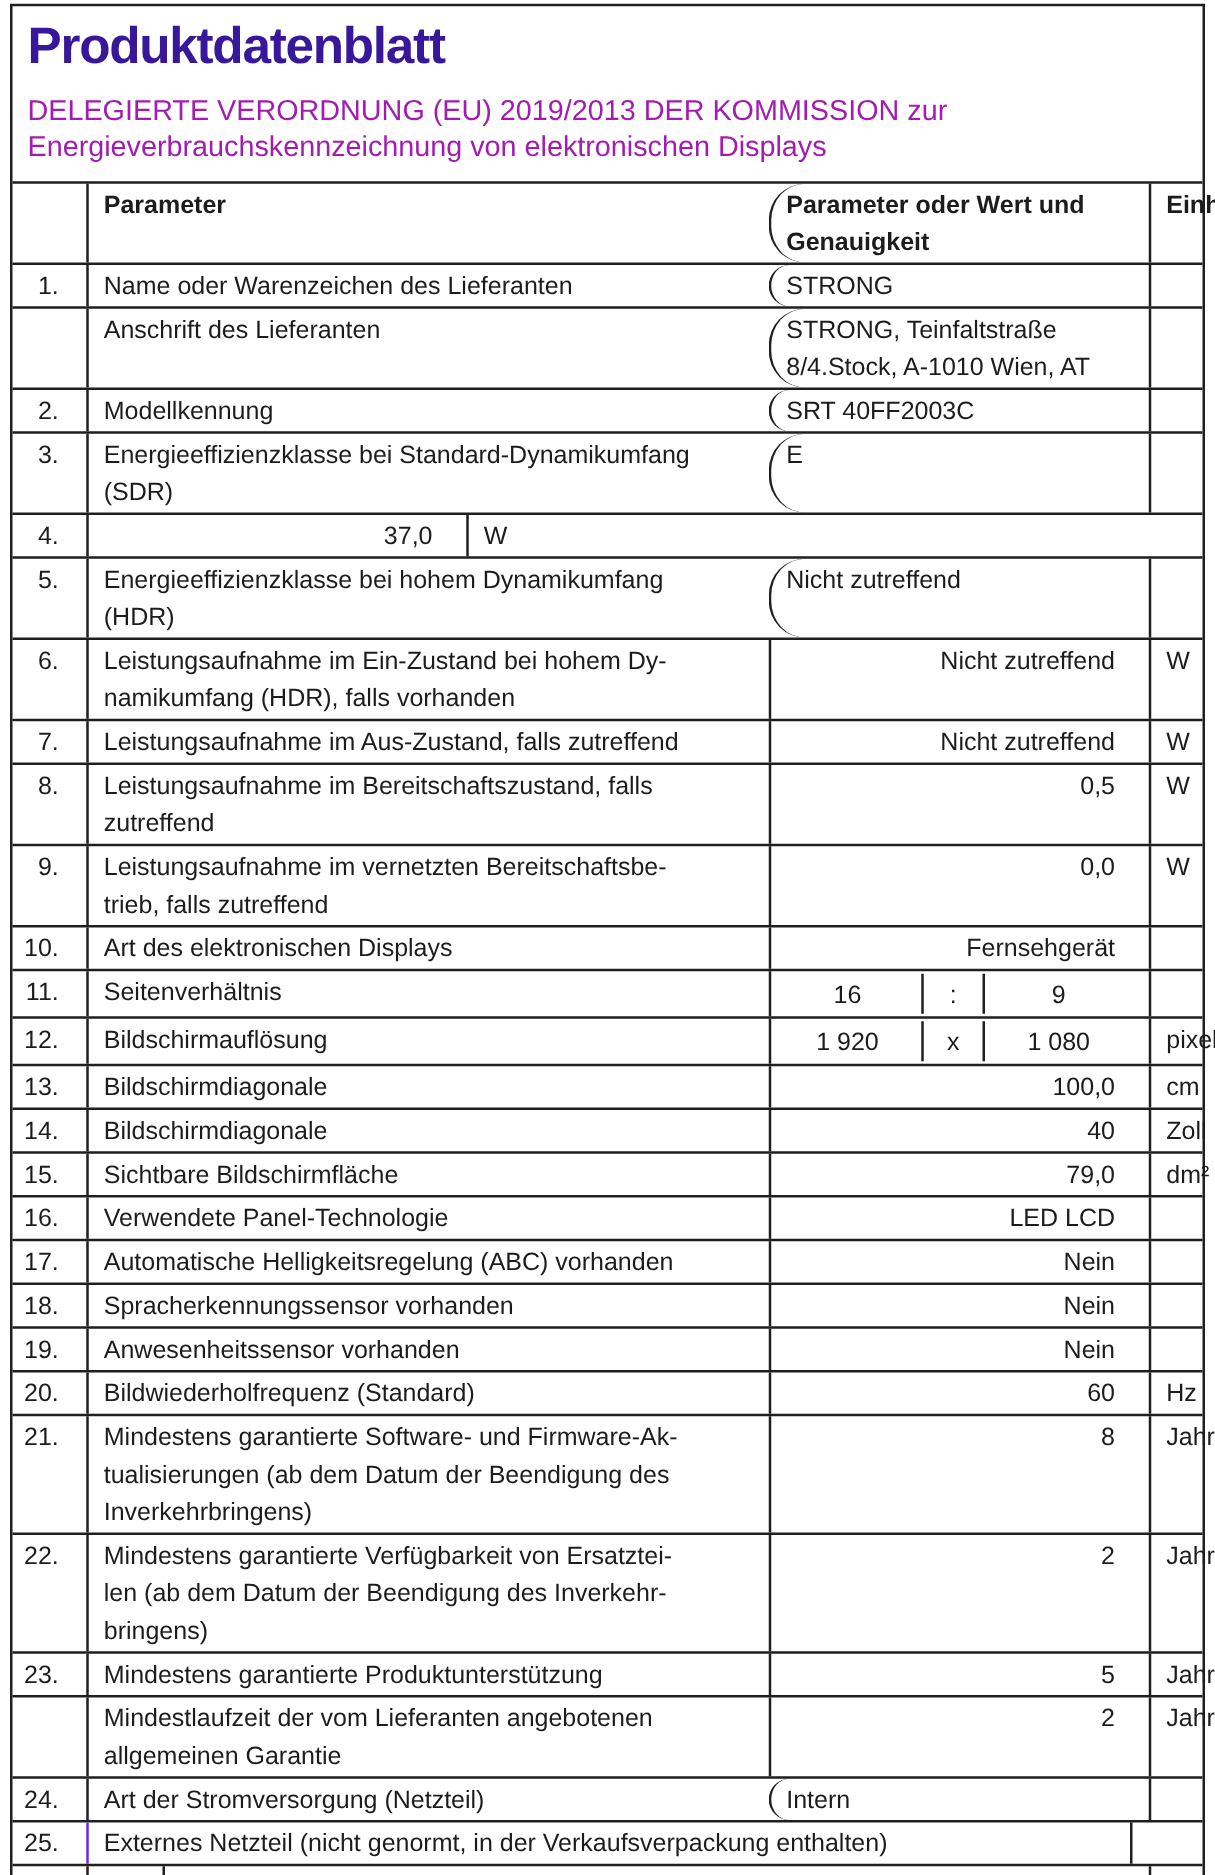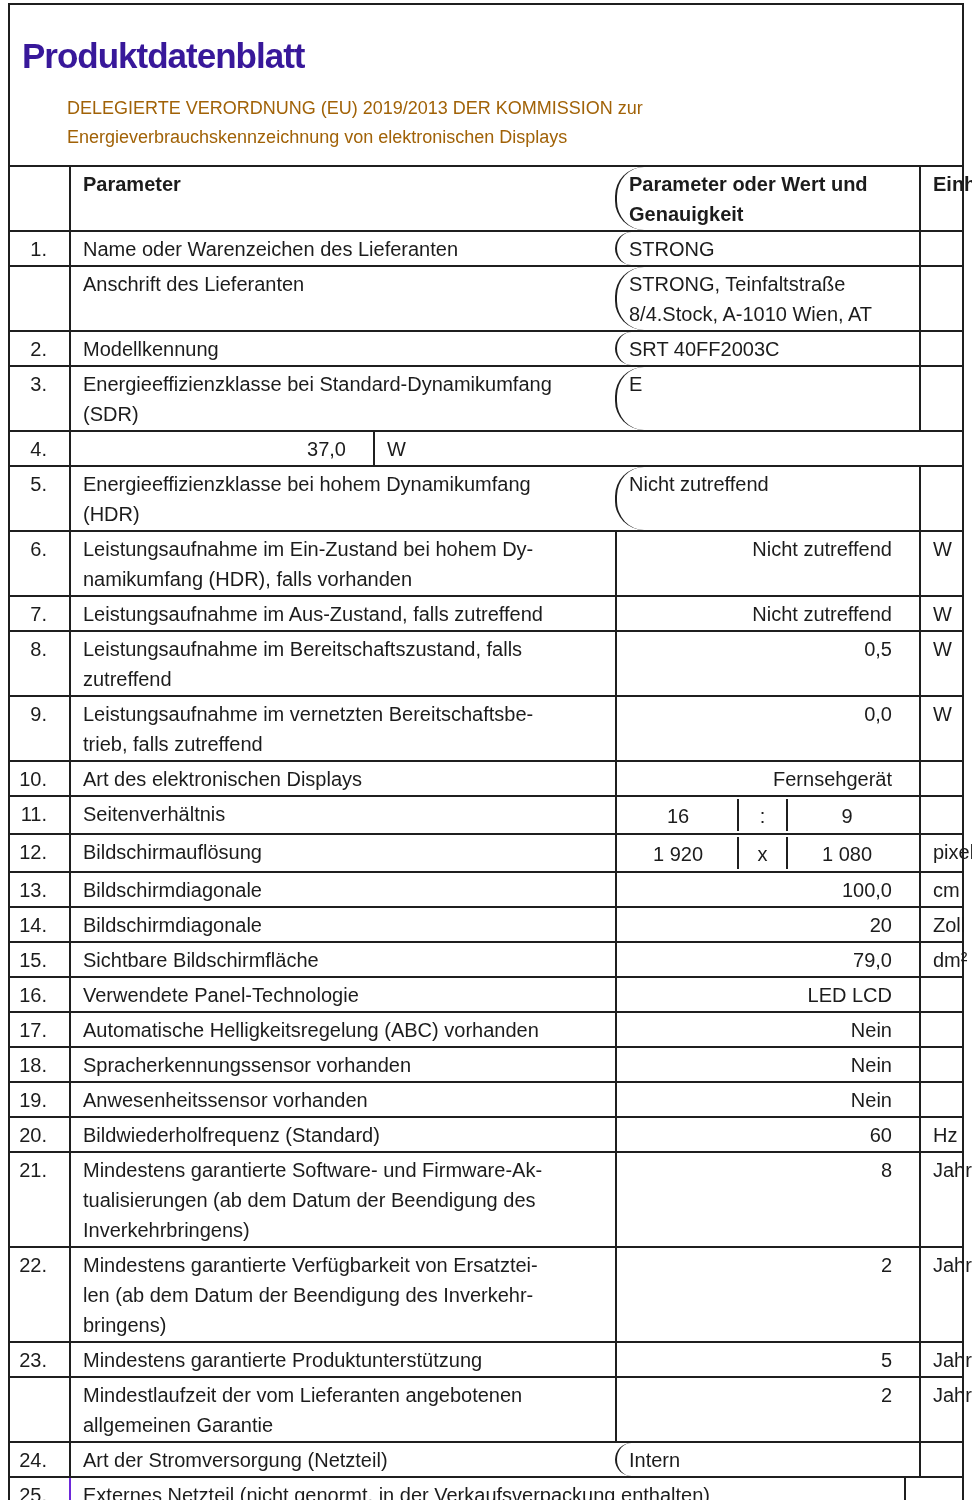--- a/index.html
+++ b/index.html
@@ -10,24 +10,24 @@
     color: #1c1c1c;
     position: relative;
   }
   .box {
     margin: 3px 8px 0 8px;
     border: 2px solid #1f1f1f;
     background: #fff;
   }
   .titleblock { padding: 5px 12px 13px 12px; }
   .titleblock h1 {
-    font-size: 35px; line-height: 52px; font-weight: bold;
-    color: #38189A; letter-spacing: -1px; margin-top: 20px;
-  }
-  .sub { font-size: 18px; line-height: 29px; color: #a16207; margin-left: 45px; }
+    font-size: 41px; line-height: 52px; font-weight: bold;
+    color: #38189A; letter-spacing: -1px;
+  }
+  .sub { font-size: 23px; line-height: 29px; color: #a21caf; }
   .sub.first { margin-top: 12px; }
 
   .trow { display: flex; border-top: 2px solid #1f1f1f; min-height: 33px; align-items: stretch; gap: 15px; }
   .c {
     font-size: 20px; line-height: 30px;
     padding-top: 2px; padding-bottom: 1px;
     white-space: pre-line;
   }
   .num   { width: 44px; flex: none; text-align: right; padding-right: 7px; }
   .param { width: 531px; flex: none; border-left: 2px solid #1f1f1f; padding-left: 12px; padding-right: 8px; }
@@ -173,21 +173,21 @@
   <div class="trow">
     <div class="c num">13.</div>
     <div class="c param">Bildschirmdiagonale</div>
     <div class="c value vright">100,0</div>
     <div class="c unit">cm</div>
   </div>
 
   <div class="trow">
     <div class="c num">14.</div>
     <div class="c param">Bildschirmdiagonale</div>
-    <div class="c value vright">20</div>
+    <div class="c value vright">40</div>
     <div class="c unit">Zoll</div>
   </div>
 
   <div class="trow">
     <div class="c num">15.</div>
     <div class="c param">Sichtbare Bildschirmfläche</div>
     <div class="c value vright">79,0</div>
     <div class="c unit">dm²</div>
   </div>
 

